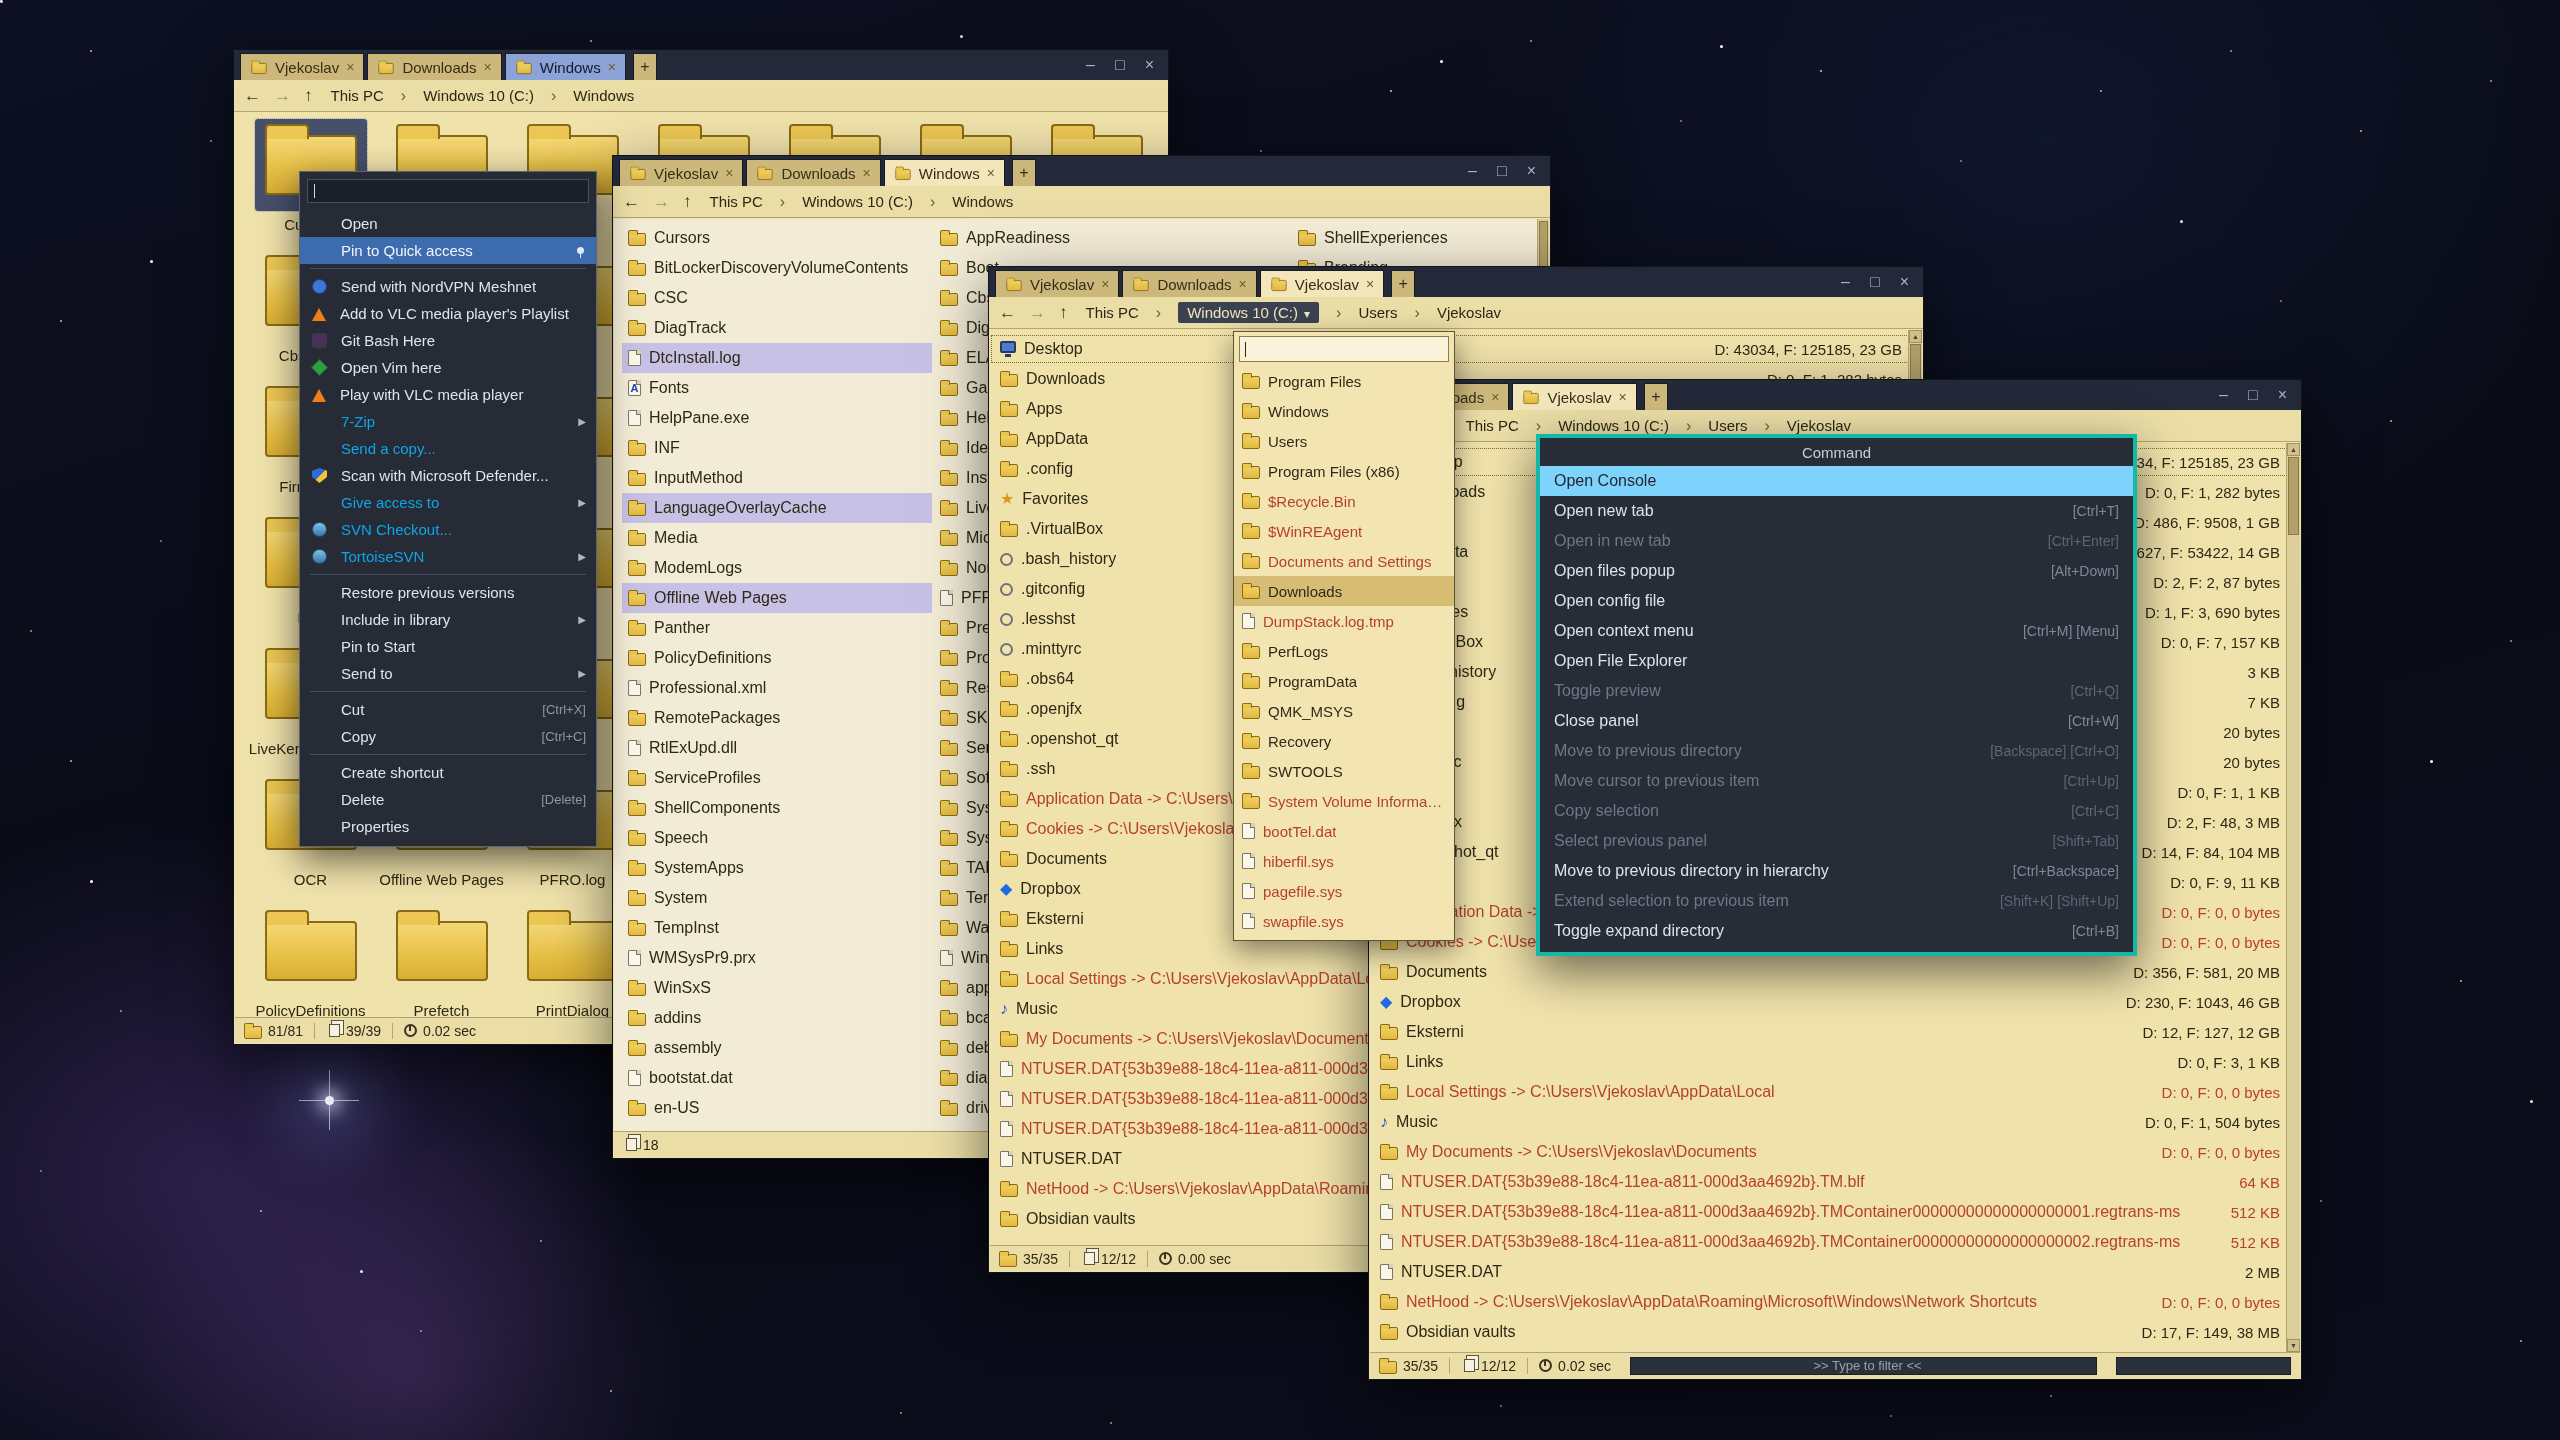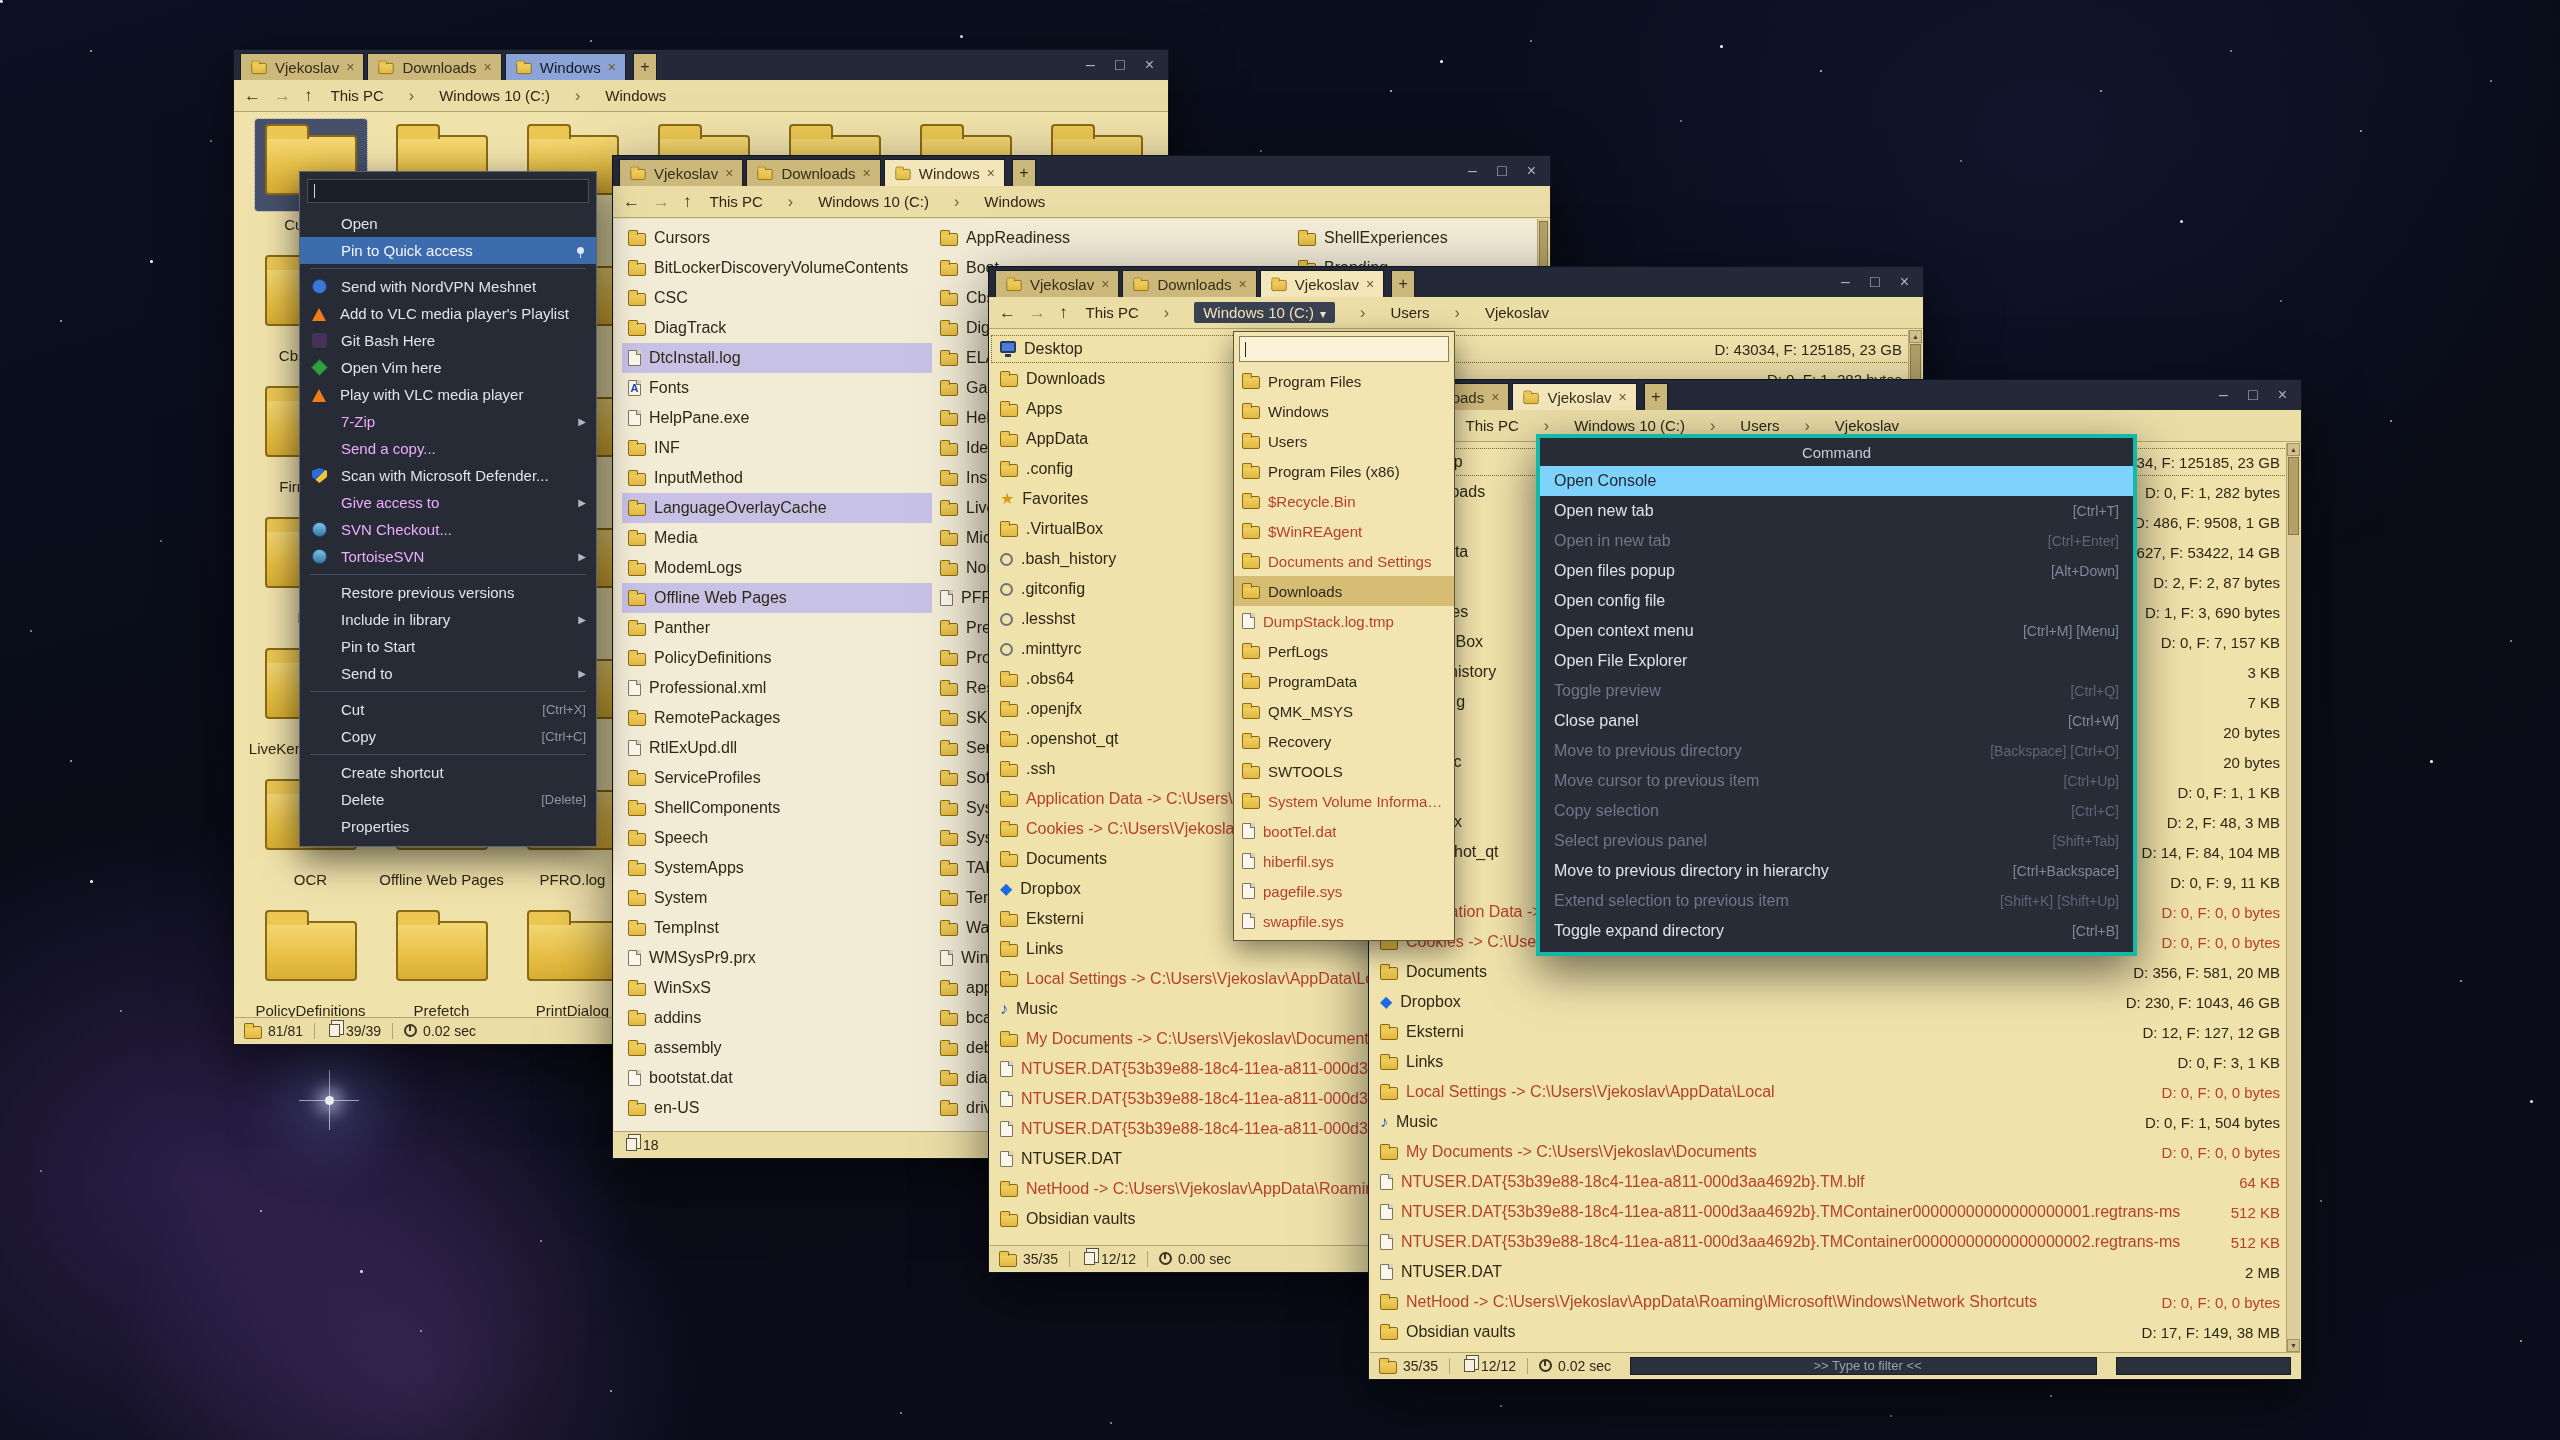--- a/index.html
+++ b/index.html
@@ -56,21 +56,21 @@
   .tclose { font-size:14px; color:#6b5c2c; }
   .newtab { width:24px; margin:3px 0 0 4px; background:#cdb87c; display:flex; align-items:center;
     justify-content:center; font-size:16px; color:#342e17; border:1px solid #161b25; border-bottom:none; }
   .wctrl { margin-left:auto; display:flex; align-items:center; gap:20px; padding:0 14px;
     color:#adb5c5; font-size:16px; }
 
   .toolbar { height:32px; background:#eadda6; border-bottom:1px solid #b3a375; display:flex;
     align-items:center; padding:0 10px; }
   .navs { display:flex; gap:13px; margin-right:18px; color:#3a3422; font-size:17px; }
   .nbtn.ndim { color:#9c9166; }
-  .crumbs { display:flex; align-items:center; gap:25px; font-size:15px; color:#2c2715; white-space:nowrap; }
+  .crumbs { display:flex; align-items:center; gap:17px; font-size:15px; color:#2c2715; white-space:nowrap; }
   .csep { color:#6a5f3a; font-size:16px; }
   .crumb.chl { background:#3a4150; color:#efe4bb; padding:2px 9px; border-radius:2px; }
   .ccaret { margin-left:6px; font-size:12px; }
 
   .content { position:absolute; left:1px; right:1px; top:63px; bottom:27px; overflow:hidden; }
   #w2 .content { background:#f2ebd6; }
 
   .statusbar { position:absolute; left:1px; right:1px; bottom:1px; height:26px; background:#eadda6;
     border-top:1px solid #b3a375; display:flex; align-items:center; padding:0 9px; gap:11px;
     font-size:14px; color:#2e2916; }
@@ -135,21 +135,21 @@
   .mfilter { height:24px; margin:2px 7px 7px; background:#1b1f28; border:1px solid #454f63;
     display:flex; align-items:center; padding:0 6px; }
   .mcaret { width:1px; height:14px; background:#cfd6e4; }
   .mitem { display:flex; align-items:center; height:27px; padding:0 10px 0 12px; font-size:15px;
     color:#dfe4ee; gap:14px; }
   .micon { width:15px; height:15px; flex:none; }
   .mlabel { flex:1; white-space:nowrap; overflow:hidden; }
   .mshort { color:#8d95a7; font-size:13px; }
   .marrow { color:#aeb6c6; font-size:10px; }
   .mdim { color:#98a0b2; }
-  .mdim .mlabel { color:#f0abfc; }
+  .mdim .mlabel { color:#0ea5e9; }
   .mhl { background:#3d6cae; }
   .mhl .mlabel { color:#f2f5fb; }
   .msep { height:1px; background:#454e61; margin:4px 10px; }
   .mi-nordvpn { border-radius:50%; background:#3e76d6; border:1px solid #1d3f7d; }
   .mi-vlc { width:0; height:0; border-left:7px solid transparent; border-right:7px solid transparent;
     border-bottom:13px solid #ef7d1a; background:none; margin-top:1px; }
   .mi-git { background:#463257; border-radius:3px; }
   .mi-vim { background:#2f9e44; border:1px solid #1a6b2a; transform:rotate(45deg) scale(.78); }
   .mi-defender { background:linear-gradient(135deg,#2f6bd8 50%,#f2c531 50%);
     clip-path:polygon(50% 0,100% 18%,100% 60%,50% 100%,0 60%,0 18%); }

